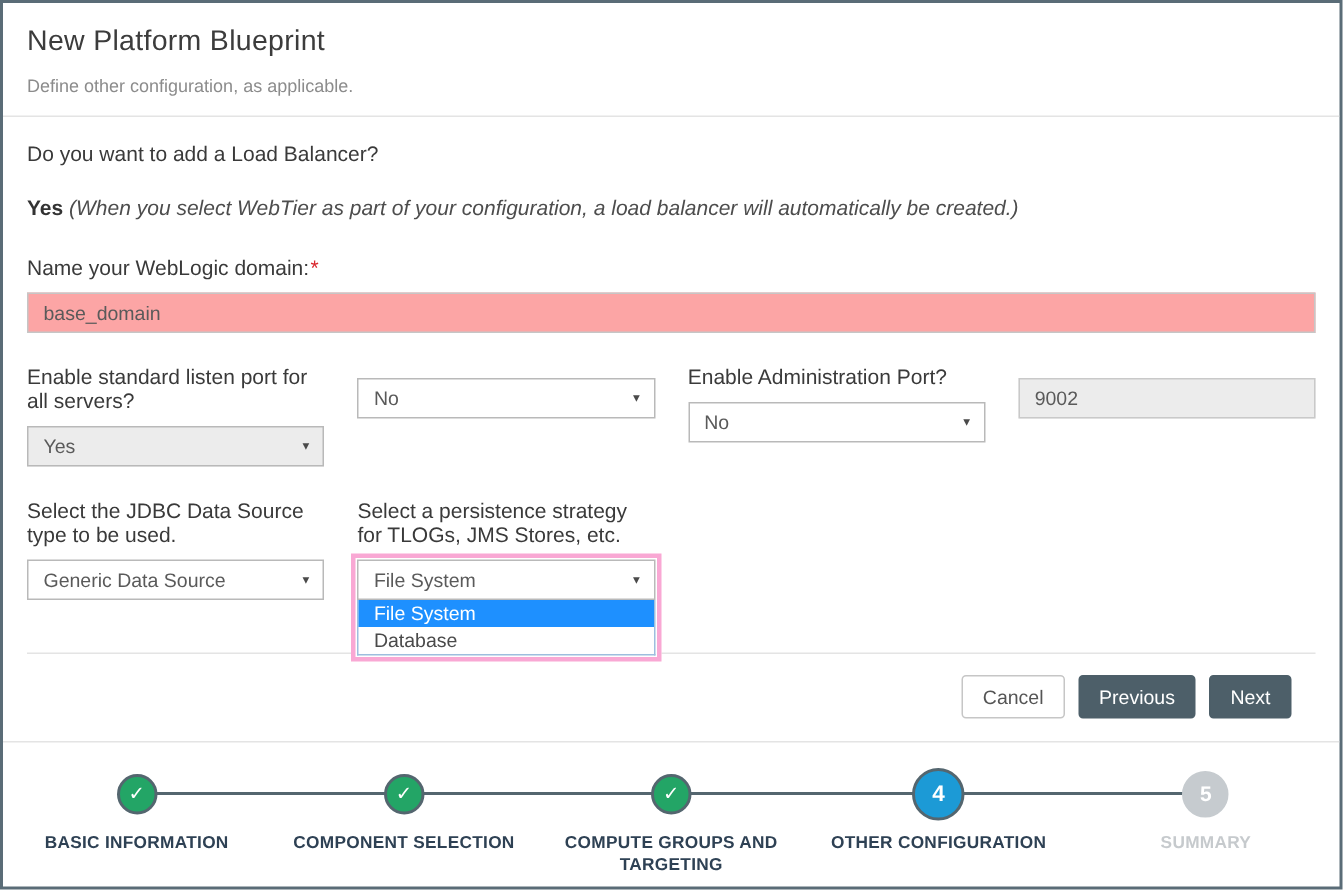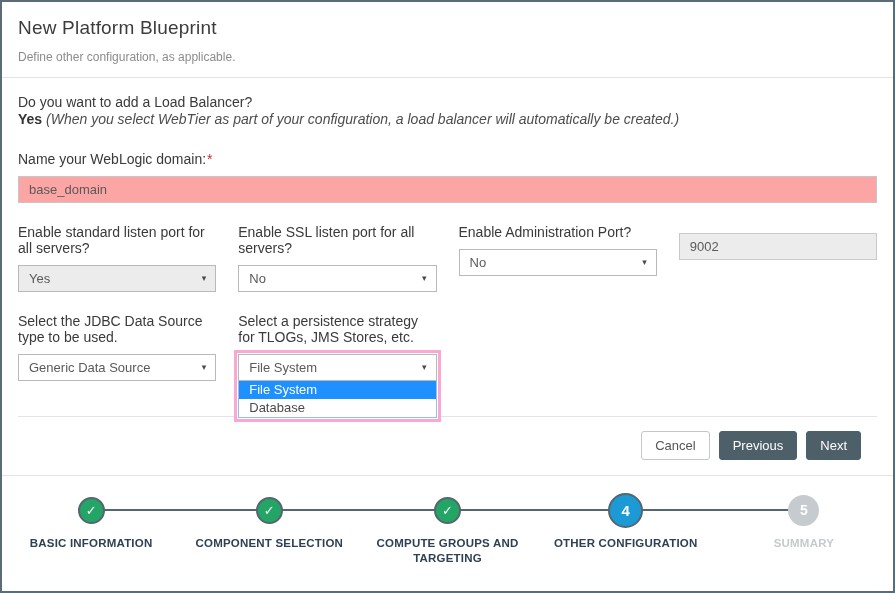--- a/index.html
+++ b/index.html
@@ -12,21 +12,21 @@
     overflow: hidden;
     color: #3a3a3a;
   }
   
   .header { padding: 15px 16px 13px 16px; border-bottom: 1px solid #e4e4e4; }
   .header h1 { font-size: 19px; font-weight: 400; color: #3c3c3c; letter-spacing: .2px; }
   .header .subtitle { font-size: 12px; color: #8c8c8c; margin-top: 11px; }
   
   .main { padding: 16px 16px 0 16px; }
   .question { font-size: 14px; color: #3a3a3a; }
-  .answer-line { margin-top: 1px; font-size: 14px; }
+  .answer-line { margin-top: 20px; font-size: 14px; }
   .answer-line .answer { font-weight: 700; color: #333; }
   .answer-line .note { font-style: italic; color: #4d4d4d; }
   .domain-label { margin-top: 24px; font-size: 14px; color: #3a3a3a; }
   .req { color: #d9272e; margin-left: 1px; }
   .text-input {
     display: block; width: 100%; height: 27px; margin-top: 9px;
     border: 1px solid #c6c6c6; background: #fca5a5; color: #5a5a5a;
     font-size: 13px; font-family: inherit; padding: 0 10px; outline: none;
   }
   .text-input.disabled { background: #ececec; border-color: #c9c9c9; }
@@ -117,21 +117,20 @@
   <div class="grid">
 
     <div class="field-group">
       <div class="field-label">Enable standard listen port for all servers?</div>
       <div class="select-box disabled">
         <span>Yes</span>
         <span class="caret">▾</span>
       </div>
     </div>
     <div class="field-group">
-      <div class="field-label">Enable SSL listen port for all servers?</div>
       <div class="select-box">
         <span>No</span>
         <span class="caret">▾</span>
       </div>
     </div>
 
     <div class="field-group">
       <div class="field-label">Enable Administration Port?</div>
       <div class="select-box">
         <span>No</span>

